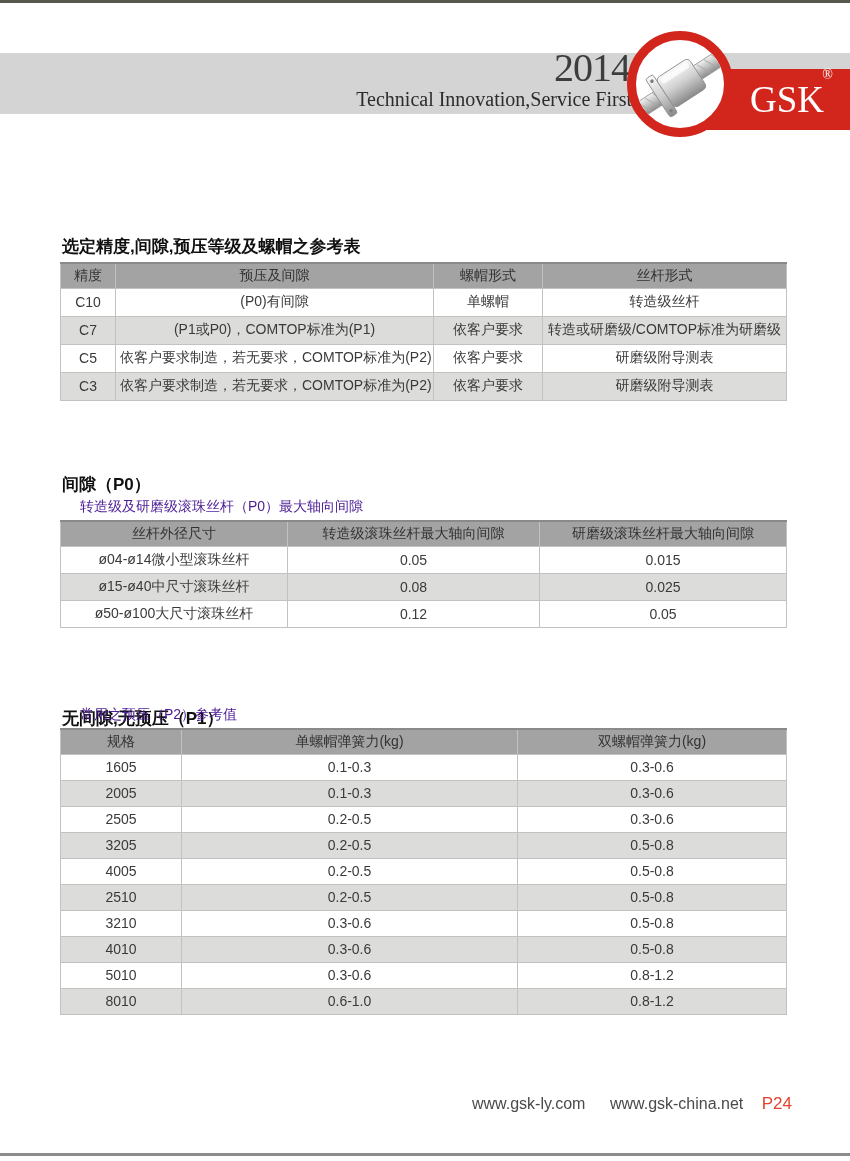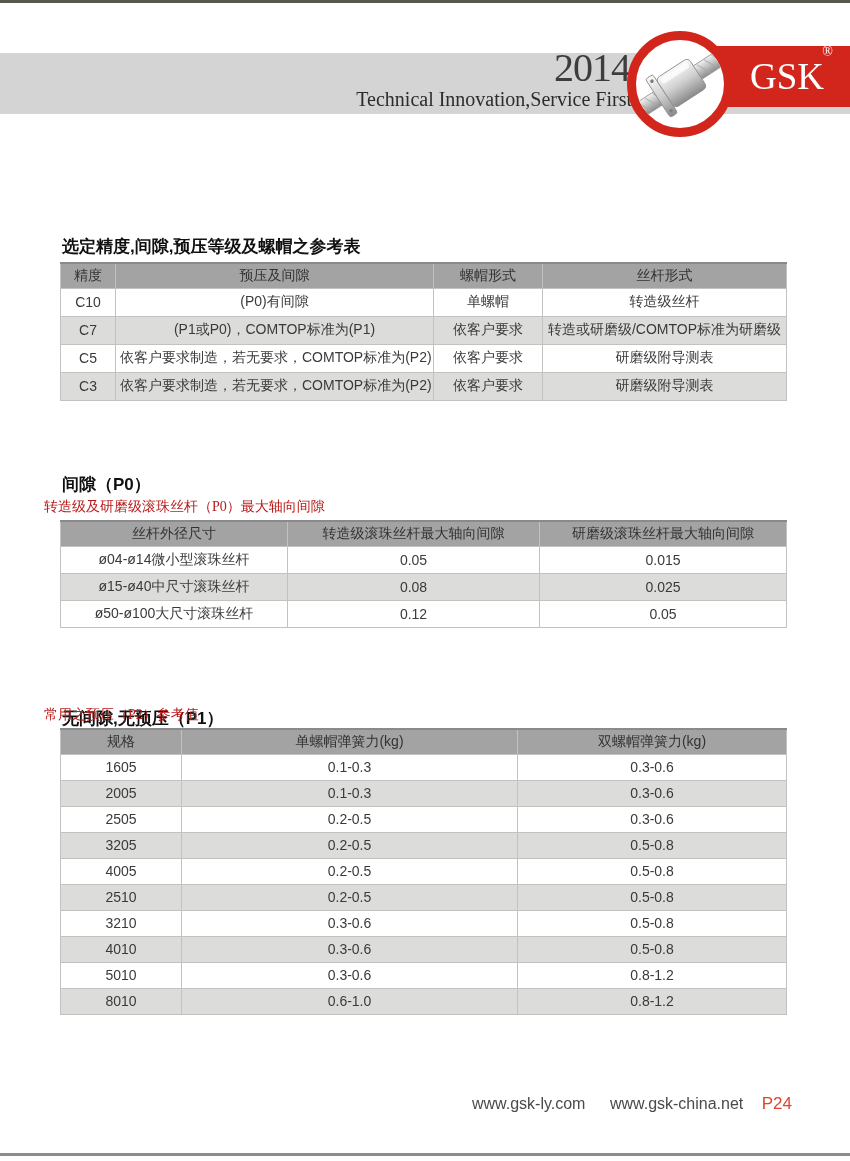--- a/index.html
+++ b/index.html
@@ -19,42 +19,42 @@
     position:absolute; right:220px; top:48px;
     font-family:"Liberation Serif", serif; font-size:40px; line-height:1;
     color:#3d3d3d; letter-spacing:-1px;
   }
   .slogan {
     position:absolute; right:218px; top:88px;
     font-family:"Liberation Serif", serif; font-size:20px; line-height:1.1;
     color:#2c2c2c;
   }
   .brand-box {
-    position:absolute; left:690px; top:46px; width:160px; height:61px;
+    position:absolute; left:690px; top:69px; width:160px; height:61px;
     background:#d2251c; display:flex; align-items:center; justify-content:flex-end;
     padding-right:18px;
   }
   .brand-text {
     font-family:"Liberation Serif", serif; font-size:37px; color:#ffffff;
     line-height:1; position:relative;
   }
   .brand-reg {
     font-family:"Liberation Serif", serif; font-size:14px; color:#ffffff;
     position:absolute; right:-1px; top:-14px;
   }
   .brand-box .brand-wrap { position:relative; padding-right:8px; }
   .logo-circle {
     position:absolute; left:627px; top:31px; width:106px; height:106px;
     border:9px solid #d2251c; border-radius:50%; background:#ffffff; overflow:hidden;
   }
   .logo-circle svg { width:100%; height:100%; display:block; }
 
   
   .sec-title { position:absolute; left:62px; font-size:17px; font-weight:bold; color:#101010; }
-  .sec-sub   { position:absolute; left:44px; font-size:14px; color:#b91c1c;font-family:Liberation Serif, serif; }
+  .sec-sub   { position:absolute; left:80px; font-size:14px; color:#4c1d95; }
 
   
   table {
     position:absolute; left:60px; width:726px;
     border-collapse:collapse; table-layout:fixed;
     border-top:2px solid #8a8a8a;
     border-left:1px solid #aeaeae; border-right:1px solid #aeaeae;
     border-bottom:1px solid #aeaeae;
   }
   th, td {

